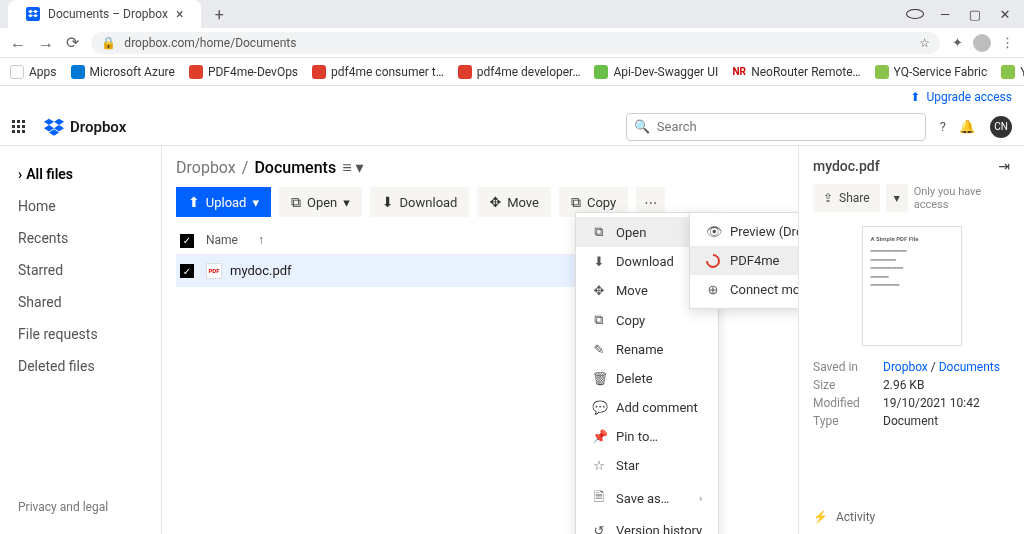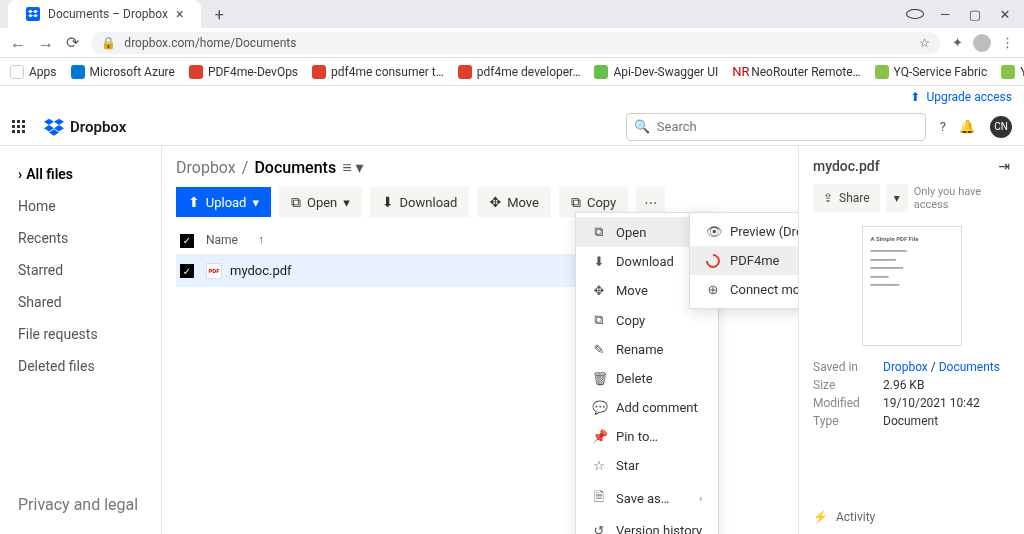--- a/index.html
+++ b/index.html
@@ -25,21 +25,21 @@
   .url-avatar{ width:18px;height:18px;border-radius:50%;background:#bdbdbd;}
 
   
   .bm-row { height: 28px; background: #fff; display: flex; align-items: center; padding: 0 10px; gap: 14px; font-size: 12px; color: #333; border-bottom: 1px solid #e0e0e0; overflow: hidden; }
   .bm-item { display: flex; align-items: center; gap: 5px; white-space: nowrap; }
   .bm-fav { width: 14px; height: 14px; border-radius: 3px; display:inline-block;}
   .bm-fav.grid{ background:#fff; border:1px solid #ccc;}
   .bm-fav.azure{ background:#0078d4;}
   .bm-fav.p4m{ background:#e03e2d;}
   .bm-fav.green{ background:#6abf4b;}
-  .bm-fav.nr{ background:#fff; color:#c00; font-weight:normal; font-size:13px; line-height:14px; text-align:right;}
+  .bm-fav.nr{ background:#fff; color:#c00; font-weight:bold; font-size:10px; line-height:14px; text-align:center;}
   .bm-fav.yq{ background:#8bc34a;}
   .bm-fav.svc{ background:#8bc34a;}
 
   
   .upgrade-row { height: 22px; display: flex; justify-content: flex-end; align-items: center; padding: 0 12px; gap: 6px; font-size: 12px; }
   .upgrade-link { color: #0061fe; }
   .upgrade-icon { color: #0061fe; }
 
   
   .app-header { height: 38px; display: flex; align-items: center; padding: 0 12px; border-bottom: 1px solid #e7e5e2; }
@@ -52,21 +52,21 @@
   .search-box { margin-left: auto; width: 300px; height: 28px; border: 1px solid #d0cdc7; border-radius: 4px; display: flex; align-items: center; padding: 0 8px; gap: 6px; color: #777; font-size: 13px;}
   .hdr-icons { display: flex; gap: 14px; align-items: center; margin-left: 14px; color:#555;}
   .hdr-avatar { width: 22px; height: 22px; border-radius: 50%; background: #333; color:#fff; font-size:10px; display:flex; align-items:center; justify-content:center;}
 
   
   .main { display: flex; height: calc(100% - 28px - 30px - 28px - 22px - 38px); }
   .sidebar { width: 162px; border-right: 1px solid #e7e5e2; padding: 12px 0; display:flex; flex-direction:column;}
   .side-item { padding: 8px 18px; font-size: 14px; color: #555; cursor: pointer;}
   .side-item.active { font-weight: 600; color: #000;}
   .side-item.active::before{ content:"›"; margin-right:4px; font-weight:bold;}
-  .side-footer{ margin-top:auto; padding: 8px 18px; font-size:16px; color:#777;}
+  .side-footer{ margin-top:auto; padding: 8px 18px; font-size:12px; color:#777;}
 
   .center { flex: 1; padding: 12px 14px; position: relative; overflow:hidden;}
   .crumbs { font-size: 16px; color: #777; margin-bottom: 10px; display:flex; gap:6px; align-items:center;}
   .crumbs .current { color: #000; font-weight: 500; }
   .view-toggle{ float:right; display:flex; align-items:center; gap:4px; color:#555;}
 
   .toolbar { display: flex; gap: 8px; margin-bottom: 10px; align-items:center;}
   .btn { height: 30px; padding: 0 12px; display: inline-flex; align-items: center; gap: 6px; background: #f7f5f2; border: none; font-size: 13px; color: #333; cursor:pointer;}
   .btn.primary { background: #0061fe; color: #fff; }
   .btn .ico{ font-size:14px;}

